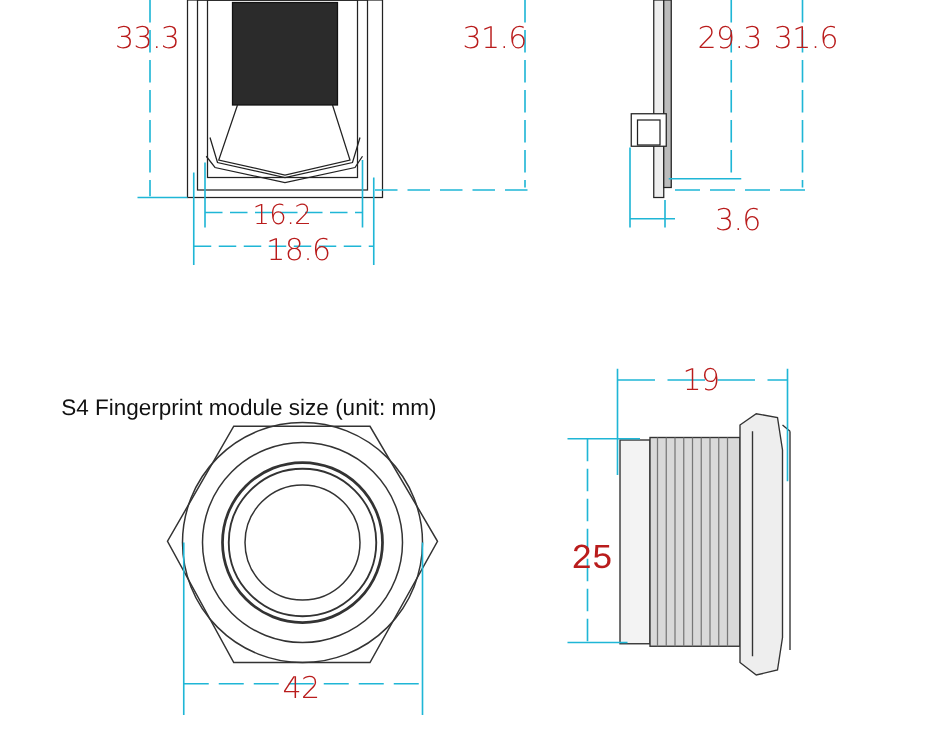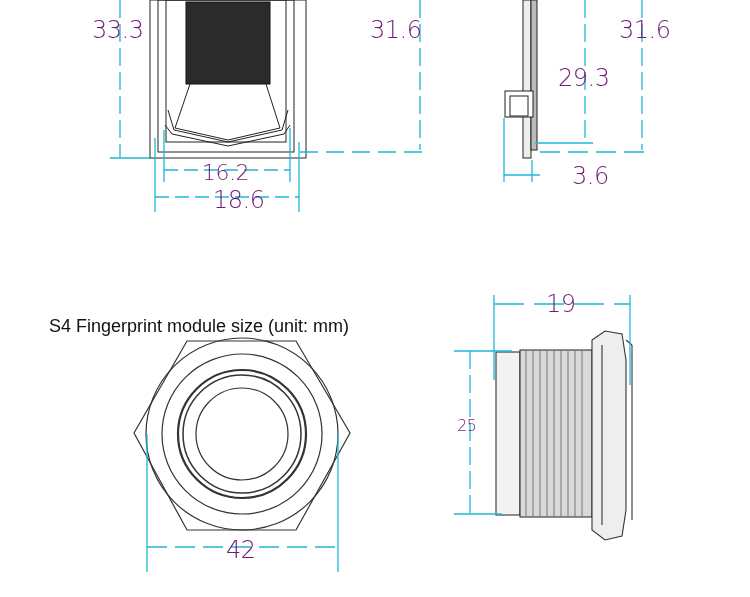--- a/index.html
+++ b/index.html
@@ -1,18 +1,18 @@
 <!DOCTYPE html>
 <html><head>
 <meta charset="utf-8">
 <style>
   html, body { margin: 0; padding: 0; background: #ffffff; }
   body { width: 750px; height: 597px; position: relative; overflow: hidden; font-family: "DejaVu Sans", sans-serif; }
   .abs { position: absolute; }
-  .dim { color: #701a75; font-family: "DejaVu Sans", sans-serif; font-weight: 300; letter-spacing: -0.5px; }
+  .dim { color: #b91c1c; font-family: "DejaVu Sans", sans-serif; font-weight: 300; letter-spacing: -0.5px; }
   .title { font-family: "Liberation Sans", sans-serif; font-size: 18px; color: #111111; }
   svg { position: absolute; left: 0; top: 0; }
 </style>
 </head>
 <body>
 
 <div>
   <svg width="750" height="597" viewBox="0 0 750 597">
 
     <g stroke="#222" fill="none" stroke-width="1">
@@ -53,21 +53,21 @@
       <line x1="504" y1="118" x2="504" y2="182"></line>
       <line x1="532" y1="160" x2="532" y2="182"></line>
       <line x1="504" y1="175" x2="540" y2="175"></line>
     </g>
   </svg>
 
   <div class="abs dim" style="left:92px;top:16px;font-size:24px;">33.3</div>
   <div class="abs dim" style="left:370px;top:16px;font-size:24px;">31.6</div>
   <div class="abs dim" style="left:202px;top:160px;font-size:22px;text-align:center;">16.2</div>
   <div class="abs dim" style="left:213px;top:186px;font-size:24px;">18.6</div>
-  <div class="abs dim" style="left:558px;top:16px;font-size:24px;margin-top:48px;">29.3</div>
+  <div class="abs dim" style="left:558px;top:16px;font-size:24px;">29.3</div>
   <div class="abs dim" style="left:619px;top:16px;font-size:24px;">31.6</div>
   <div class="abs dim" style="left:540px;top:162px;font-size:24px;margin-left:32px;">3.6</div>
 </div>
 
 <div class="abs title" style="left:49px;top:284px;margin-top:32px;">S4 Fingerprint module size (unit: mm)</div>
 
 <div>
   <svg width="750" height="597" viewBox="0 0 750 597">
 
     <g stroke="#333" fill="none" stroke-width="1.2">
@@ -108,14 +108,14 @@
       <line x1="630" y1="295" x2="630" y2="385"></line>
       <line x1="494" y1="304" x2="630" y2="304" stroke-dasharray="30,10"></line>
       <line x1="454" y1="351" x2="512" y2="351"></line>
       <line x1="454" y1="514" x2="502" y2="514"></line>
       <line x1="470" y1="351" x2="470" y2="514" stroke-dasharray="18,6"></line>
     </g>
   </svg>
 
   <div class="abs dim" style="left:226px;top:536px;font-size:24px;">42</div>
   <div class="abs dim" style="left:546px;top:290px;font-size:24px;">19</div>
-  <div class="abs dim" style="left:457px;top:416px;font-size:16px;">25</div>
+  <div class="abs dim" style="left:457px;top:432px;font-size:28px;font-family:Liberation Mono, monospace;">25</div>
 </div>
 
 </body></html>

